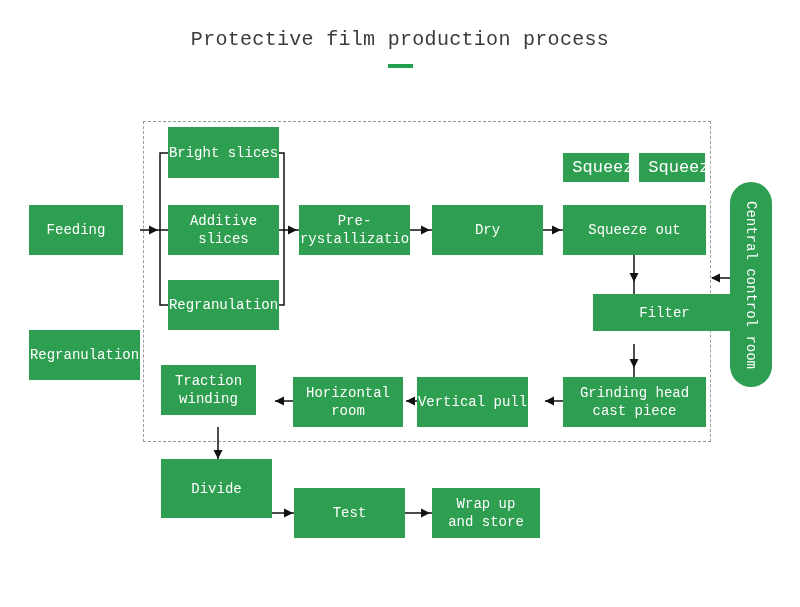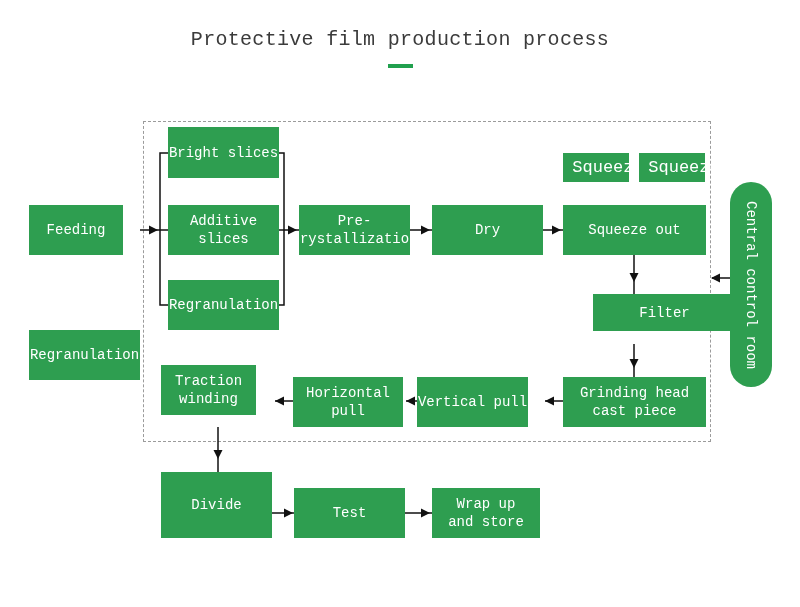--- a/index.html
+++ b/index.html
@@ -153,25 +153,25 @@
   <div class="node small" style="left:563px;top:153px;width:66px;height:29px">Squeeze</div>
   <div class="node small" style="left:639px;top:153px;width:66px;height:29px">Squeeze</div>
 
   <div class="node" style="left:563px;top:205px;width:143px;height:50px">Squeeze out</div>
   <div class="node" style="left:593px;top:294px;width:143px;height:37px">Filter</div>
   <div class="node" style="left:563px;top:377px;width:143px;height:50px">Grinding head
 cast piece</div>
 
   <div class="node" style="left:417px;top:377px;width:111px;height:50px">Vertical pull</div>
   <div class="node" style="left:293px;top:377px;width:110px;height:50px">Horizontal
-pull</div>
+room</div>
   <div class="node" style="left:161px;top:365px;width:95px;height:50px">Traction
 winding</div>
 
-  <div class="node" style="left:161px;top:472px;width:111px;height:66px">Divide</div>
+  <div class="node" style="left:161px;top:459px;width:111px;height:59px">Divide</div>
   <div class="node" style="left:294px;top:488px;width:111px;height:50px">Test</div>
   <div class="node" style="left:432px;top:488px;width:108px;height:50px">Wrap up
 and store</div>
 
   <div class="pill">
     <span class="pill-text">Central control room</span>
   </div>
 
 </div>
 

